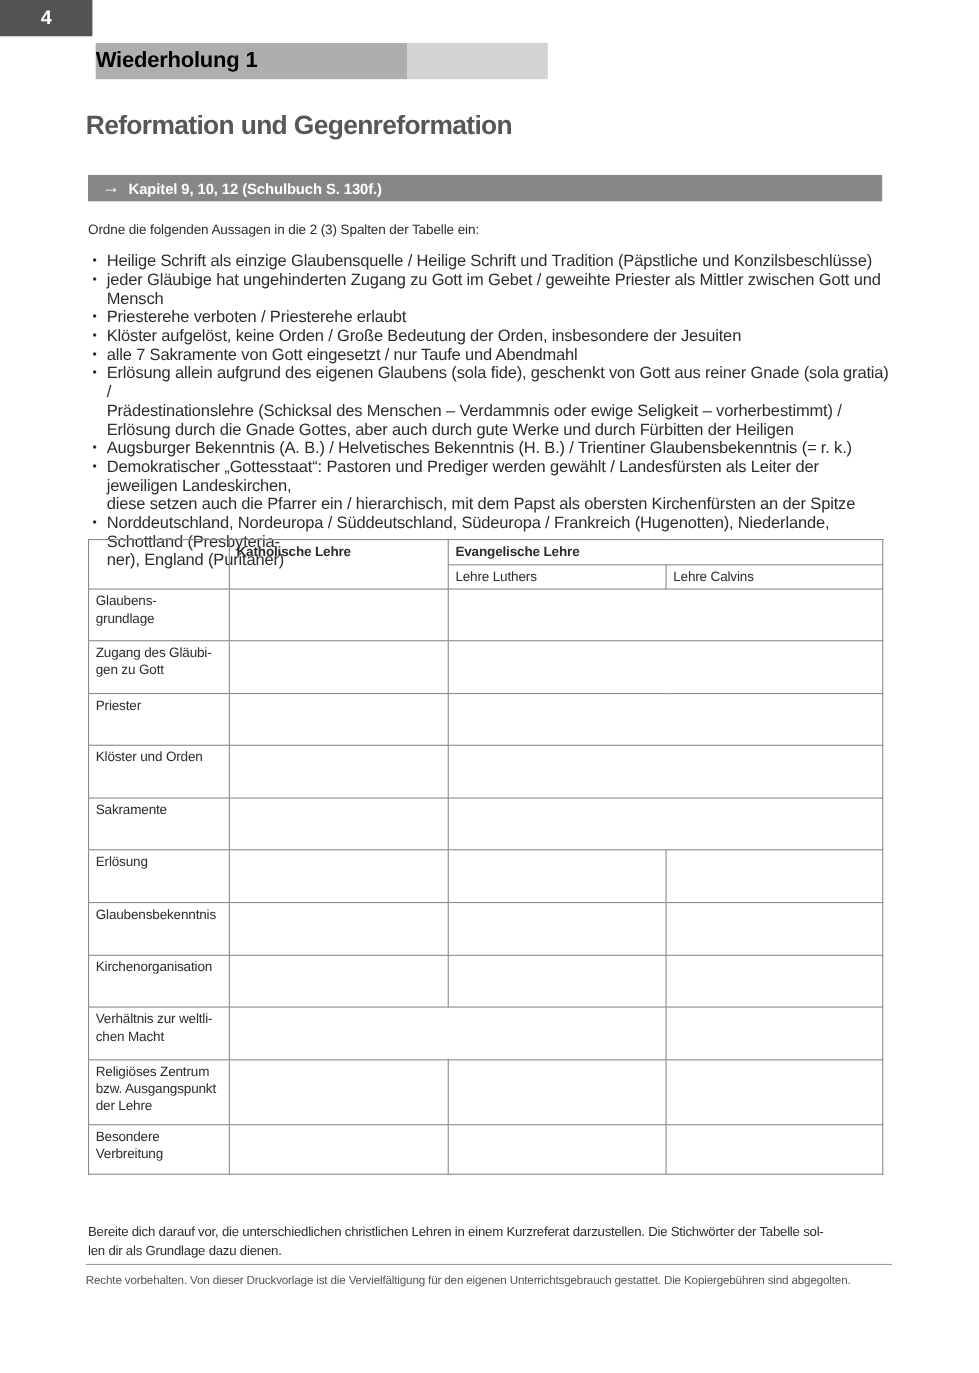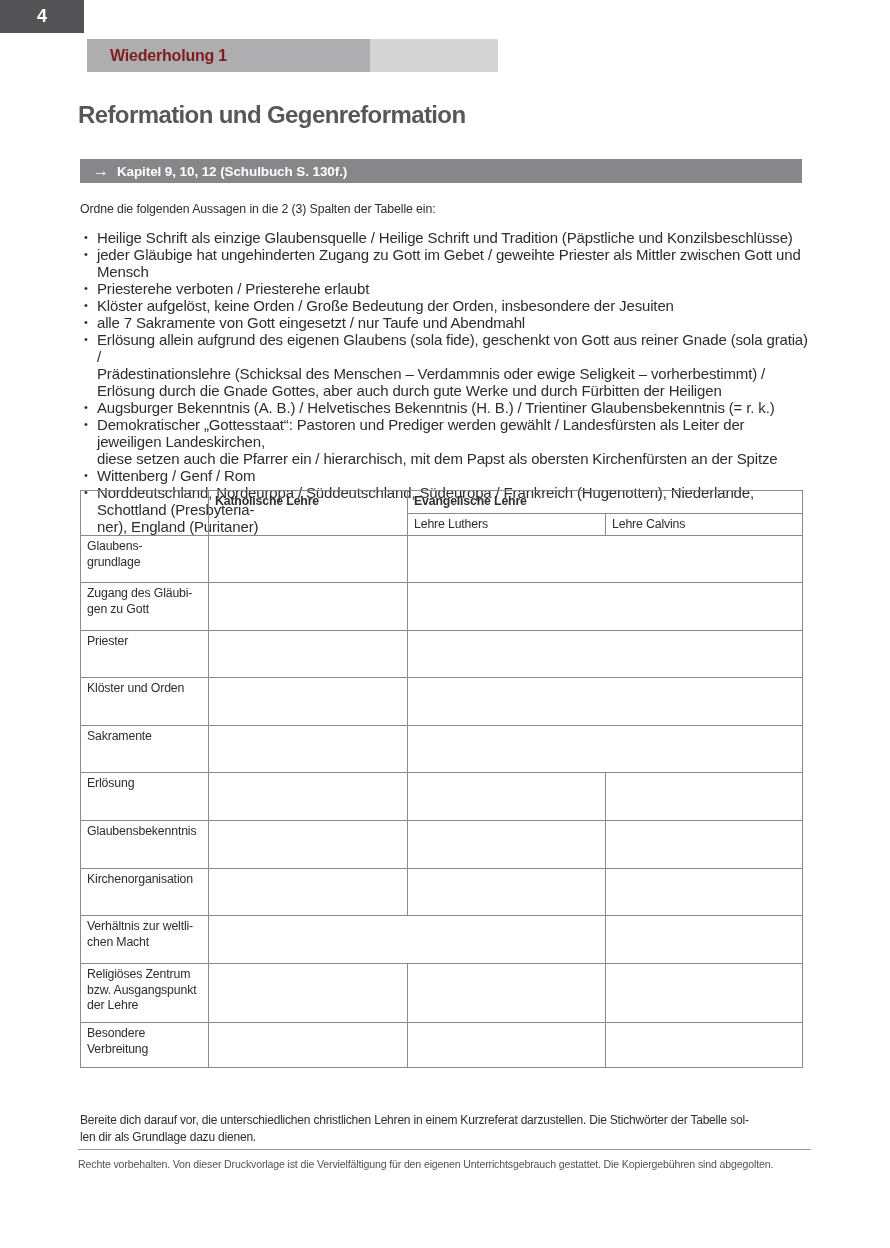--- a/index.html
+++ b/index.html
@@ -9,21 +9,21 @@
     letter-spacing:-0.1px;
   }
   .abs{position:absolute;}
 
   
   .tab-dark{left:0;top:39;width:84px;height:33px;background:#535355;
     color:#ffffff;font-weight:bold;font-size:18px;
     display:flex;align-items:center;justify-content:center;}
   .bar-med{left:87px;top:39px;width:283px;height:33px;background:#aeaeb0;
     display:flex;align-items:center;}
-  .bar-med .lbl{font-weight:bold;font-size:16px;color:#7f1d1d;padding-left:23px;letter-spacing:-0.2px;}
+  .bar-med .lbl{font-weight:bold;font-size:20px;color:#000000;padding-left:0;letter-spacing:-0.2px;}
   .bar-light{left:370px;top:39px;width:128px;height:33px;background:#d4d4d5;}
 
   
   .page-title{left:78px;top:101px;font-size:24px;font-weight:bold;color:#57575a;
     letter-spacing:-0.6px;white-space:nowrap;}
 
   
   .banner{left:80px;top:159px;width:722px;height:24px;background:#87878a;
     display:flex;align-items:center;color:#ffffff;}
   .banner .arrow{font-size:16px;font-weight:bold;margin-left:13px;line-height:1;}
@@ -79,21 +79,20 @@
   <li>jeder Gläubige hat ungehinderten Zugang zu Gott im Gebet / geweihte Priester als Mittler zwischen Gott und Mensch</li>
   <li>Priesterehe verboten / Priesterehe erlaubt</li>
   <li>Klöster aufgelöst, keine Orden / Große Bedeutung der Orden, insbesondere der Jesuiten</li>
   <li>alle 7 Sakramente von Gott eingesetzt / nur Taufe und Abendmahl</li>
   <li>Erlösung allein aufgrund des eigenen Glaubens (sola fide), geschenkt von Gott aus reiner Gnade (sola gratia) /
 Prädestinationslehre (Schicksal des Menschen – Verdammnis oder ewige Seligkeit – vorherbestimmt) /
 Erlösung durch die Gnade Gottes, aber auch durch gute Werke und durch Fürbitten der Heiligen</li>
   <li>Augsburger Bekenntnis (A. B.) / Helvetisches Bekenntnis (H. B.) / Trientiner Glaubensbekenntnis (= r. k.)</li>
   <li>Demokratischer „Gottesstaat“: Pastoren und Prediger werden gewählt / Landesfürsten als Leiter der jeweiligen Landeskirchen,
 diese setzen auch die Pfarrer ein / hierarchisch, mit dem Papst als obersten Kirchenfürsten an der Spitze</li>
-  <li>Wittenberg / Genf / Rom</li>
   <li>Norddeutschland, Nordeuropa / Süddeutschland, Südeuropa / Frankreich (Hugenotten), Niederlande, Schottland (Presbyteria-
 ner), England (Puritaner)</li>
 </ul>
 
 <table class="grid">
   <colgroup>
     <col style="width:128px">
       <col style="width:199px">
       <col style="width:198px">
       <col style="width:197px">

